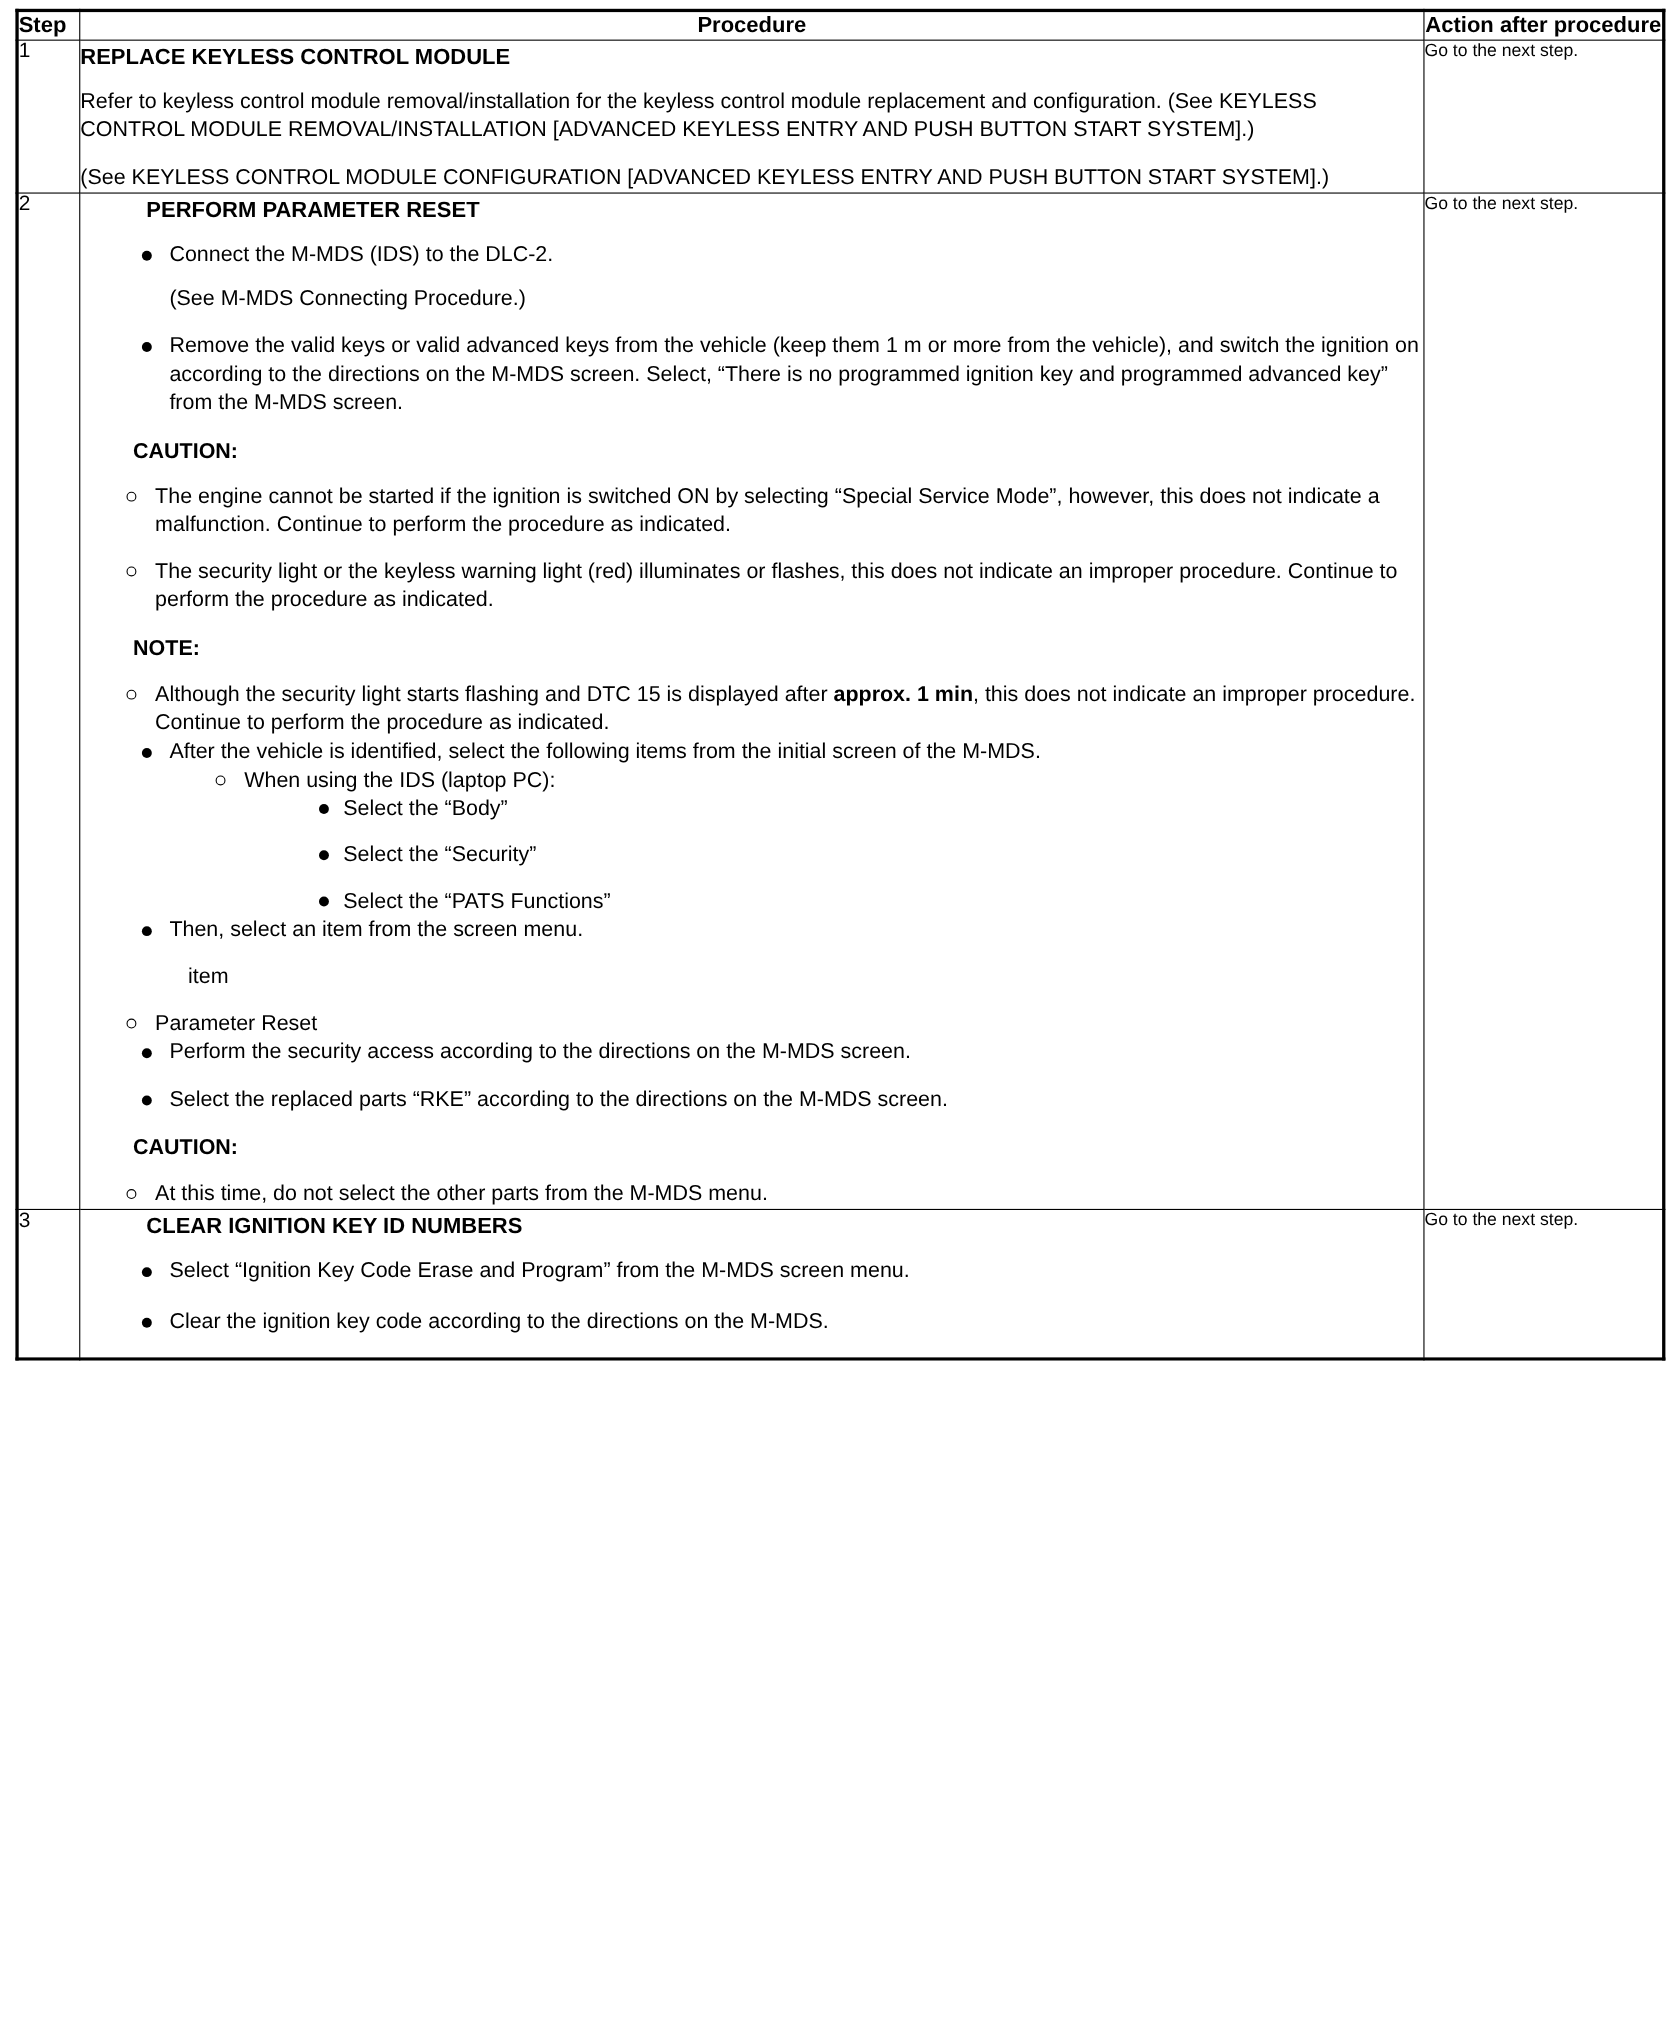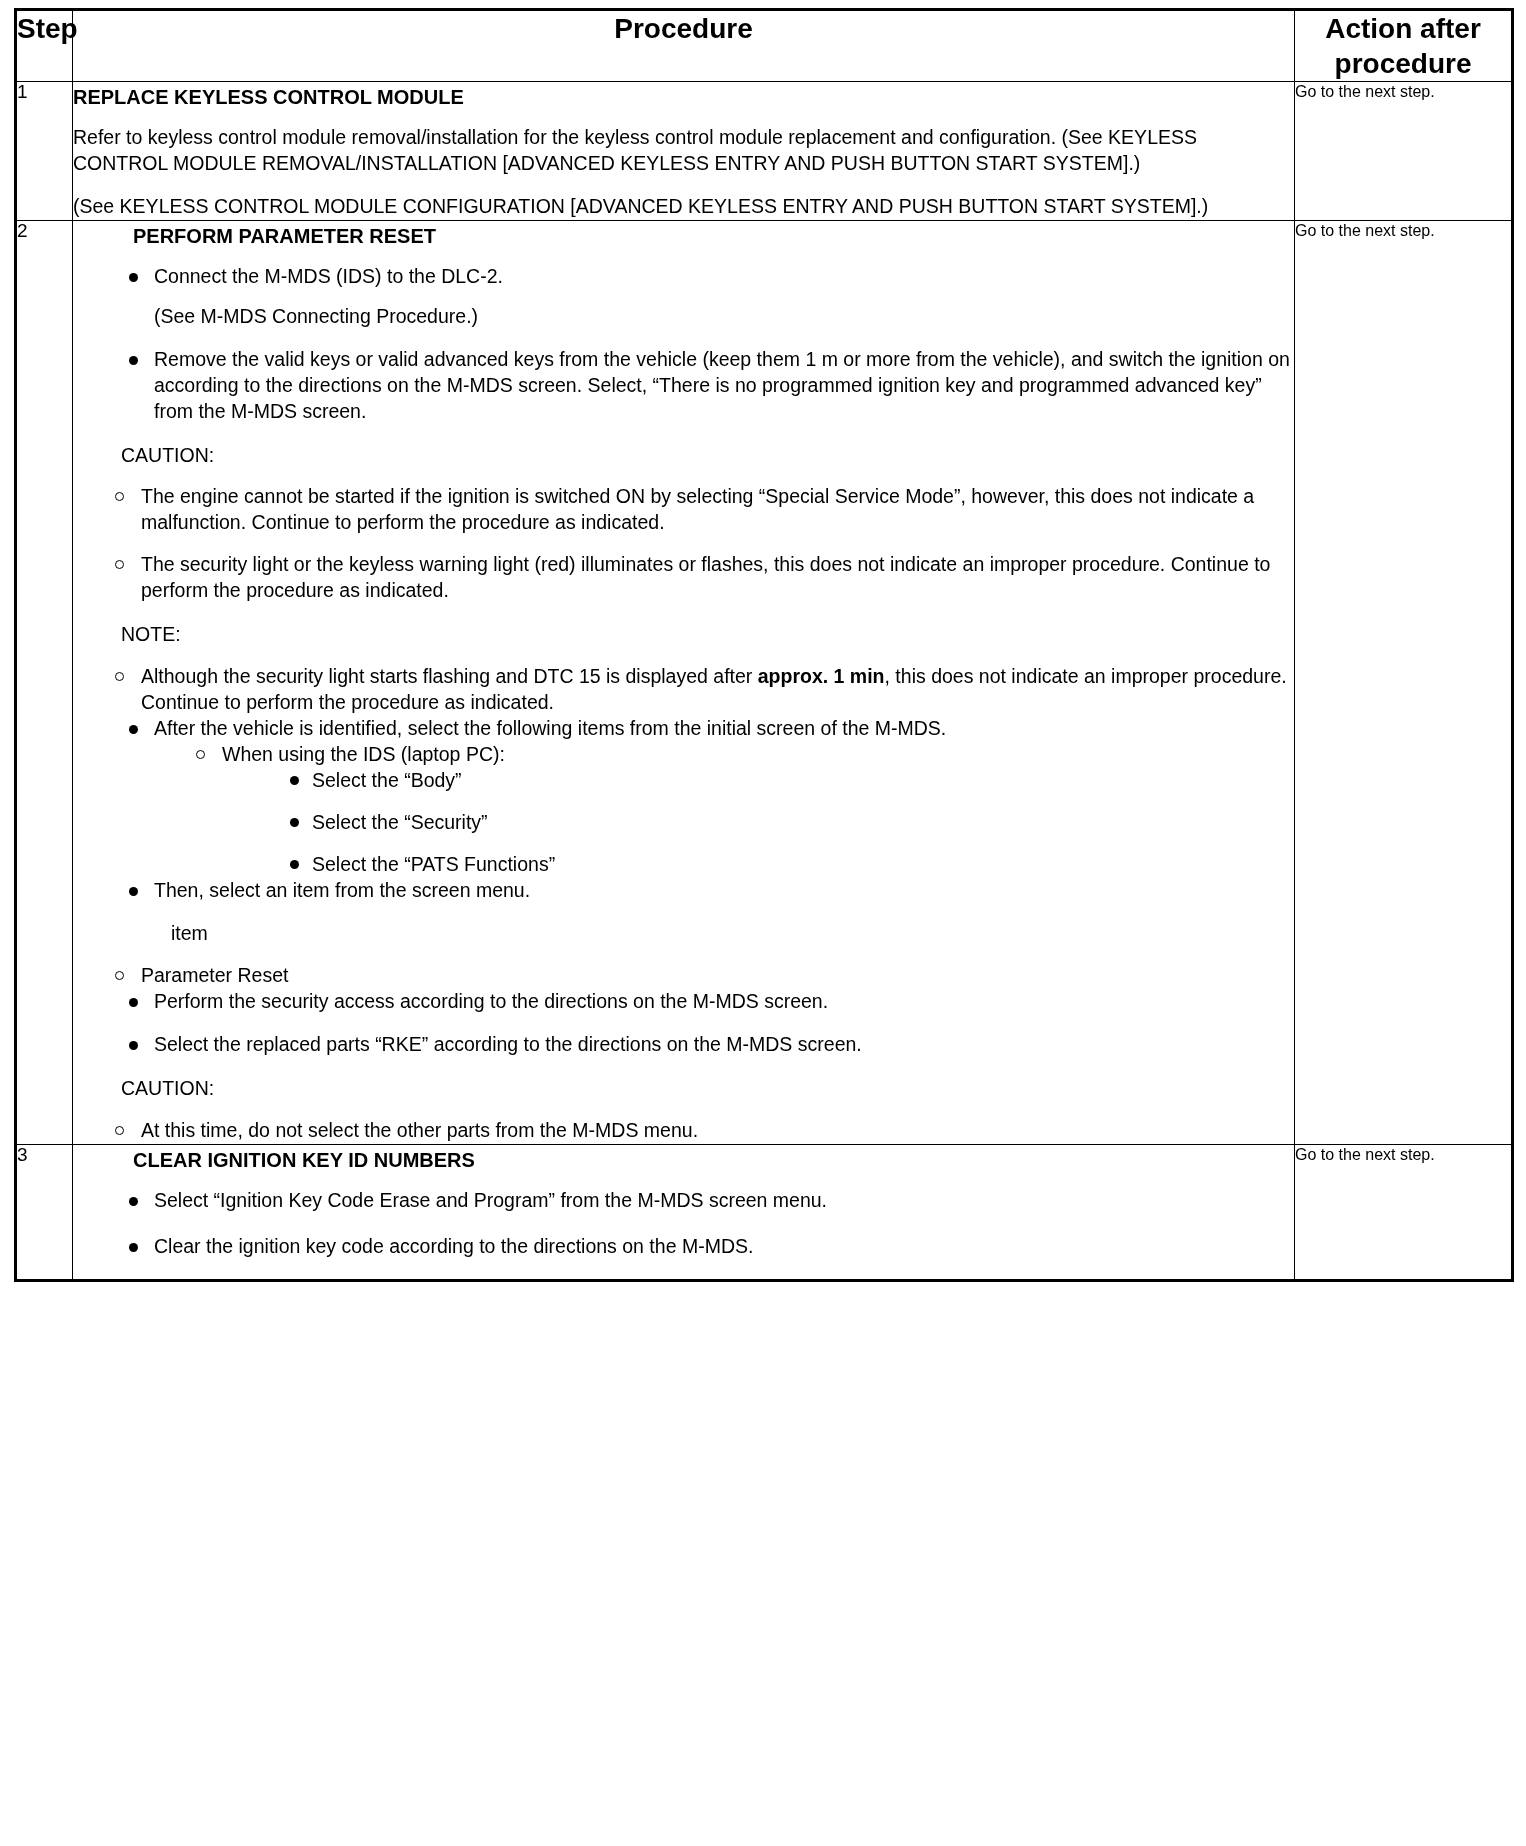--- a/index.html
+++ b/index.html
@@ -26,21 +26,21 @@
   table.proc col.c-step { width: 57px; }
   table.proc col.c-proc { width: 1222px; }
   table.proc col.c-act  { width: 218px; }
 
   table.proc th, table.proc td {
     border: 1.5px solid #000;
     vertical-align: top;
     padding: 0;
   }
   thead th {
-    font-size: 28px;
+    font-size: 20px;
     font-weight: bold;
     padding: 6px 4px;
     line-height: 1.25;
   }
   th.head-step {
     text-align: left;
     vertical-align: bottom;
     padding-left: 6px;
     padding-bottom: 8px;
   }
@@ -139,21 +139,21 @@
     background: #000;
     border-radius: 50%;
   }
   ul li:last-child {
     margin-bottom: 0;
   }
   .sub-note {
     margin: 14px 0 0 0;
   }
   .caution-label, .note-label {
-    font-weight: normal;
+    font-weight: bold;
     margin: 0 0 16px 48px;
   }
   .item-label {
     font-weight: normal;
     margin: 0 0 16px 98px;
   }
   .bold { font-weight: bold; }
   .blk-gap { margin-top: 18px; }
   .step3-cell ul.lvl1 > li { margin-bottom: 20px; }
   .tight { margin-bottom: 0; }

